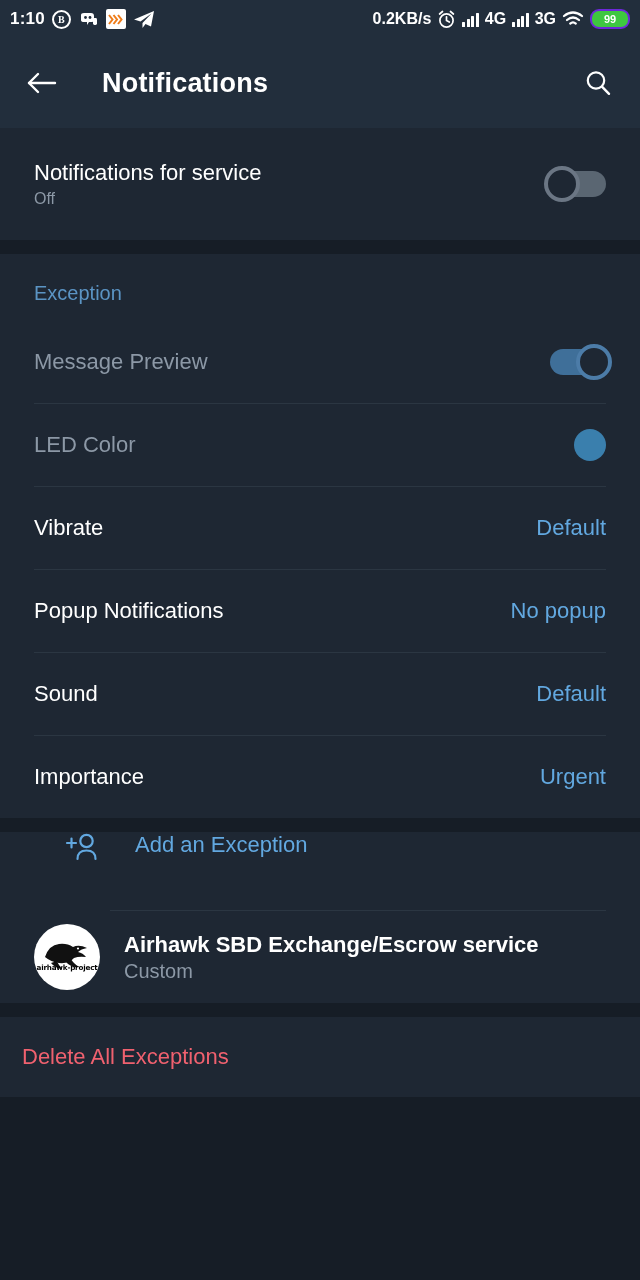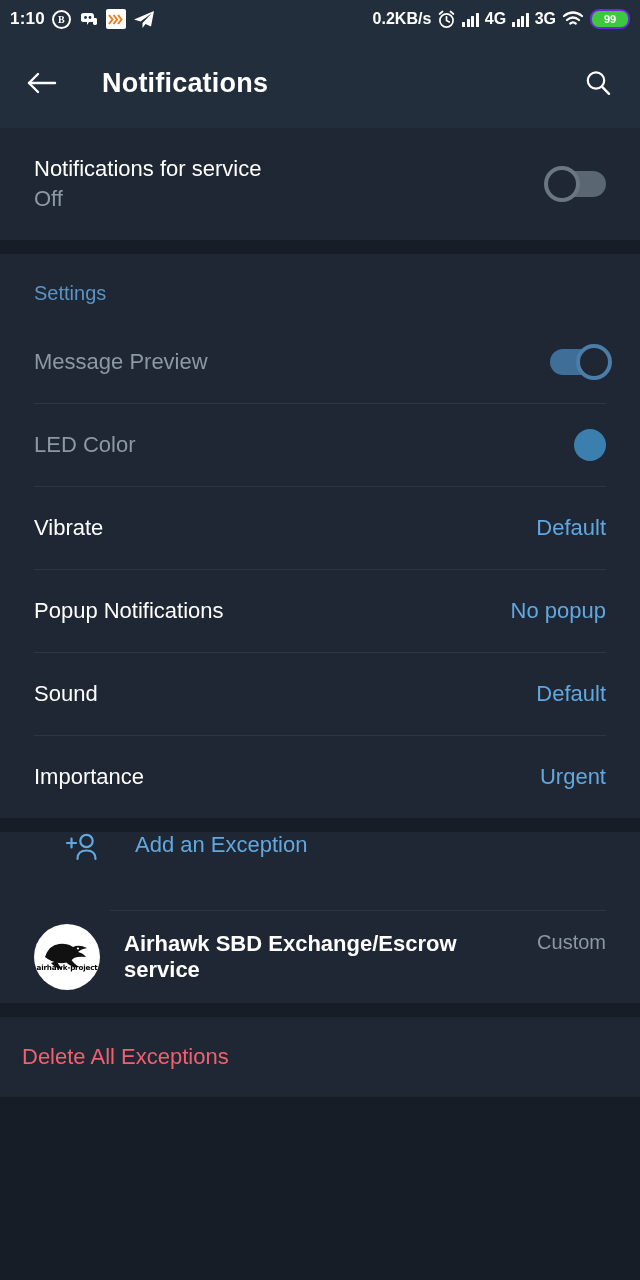--- a/index.html
+++ b/index.html
@@ -59,21 +59,21 @@
   .card{ background:#1e2733; }
   .gap{ height:14px; background:#161d26; }
 
   .row{
     display:flex; align-items:center; padding:0 34px; min-height:82px;
     position:relative;
   }
   .row .texts{ display:flex; flex-direction:column; gap:4px; flex:1; min-width:0; }
   .row .title{ color:#ffffff; font-size:22px; }
   .row .title.dim{ color:#8c98a6; }
-  .row .sub{ color:#8c98a6; font-size:22px; }
+  .row .sub{ color:#8c98a6; font-size:16px; }
   .row .value{ color:#62a8e0; font-size:22px; white-space:nowrap; }
   .divider{ height:1px; background:#2b3642; margin:0 34px; }
 
   .section-header{
     color:#5b94c4; font-size:20px; padding:28px 34px 16px 34px;
   }
 
   
   .toggle{ width:56px; height:26px; border-radius:13px; position:relative; flex:none; }
   .toggle .track{ position:absolute; inset:0; border-radius:13px; }
@@ -96,21 +96,21 @@
   .contact-row{ display:flex; align-items:center; padding:12px 34px; min-height:92px; }
   .avatar{
     width:66px;height:66px;border-radius:50%;background:#ffffff;flex:none;
     position:relative; overflow:hidden; display:flex;align-items:center;justify-content:center;
   }
   .avatar .logo-text{
     position:absolute; bottom:18px; left:0; right:0; text-align:center;
     font-size:7.2px; font-weight:bold; color:#000; font-family:"DejaVu Sans", sans-serif;
     letter-spacing:-.2px;
   }
-  .contact-texts{ margin-left:24px; display:flex; gap:2px; }
+  .contact-texts{ margin-left:24px; display:flex; flex-direction:column; gap:2px; }
   .contact-name{ color:#ffffff; font-size:22px; font-weight:bold; }
   .contact-sub{ color:#8c98a6; font-size:20px; }
 
   .delete-row{ padding:0 22px; min-height:80px; display:flex; align-items:center; }
   .delete-label{ color:#f0616f; font-size:22px; }
 </style>
 </head>
 <body>
 
 <div id="screen">
@@ -206,21 +206,21 @@
       <div class="toggle off">
         <div class="track"></div>
         <div class="knob"></div>
       </div>
     </div>
   </div>
 
   <div class="gap"></div>
 
   <div class="card">
-    <div class="section-header">Settings</div>
+    <div class="section-header">Exception</div>
 
     <div class="row">
       <div class="texts">
         <div class="title dim">Message Preview</div>
       </div>
       <div class="toggle on">
         <div class="track"></div>
         <div class="knob"></div>
       </div>
     </div>

